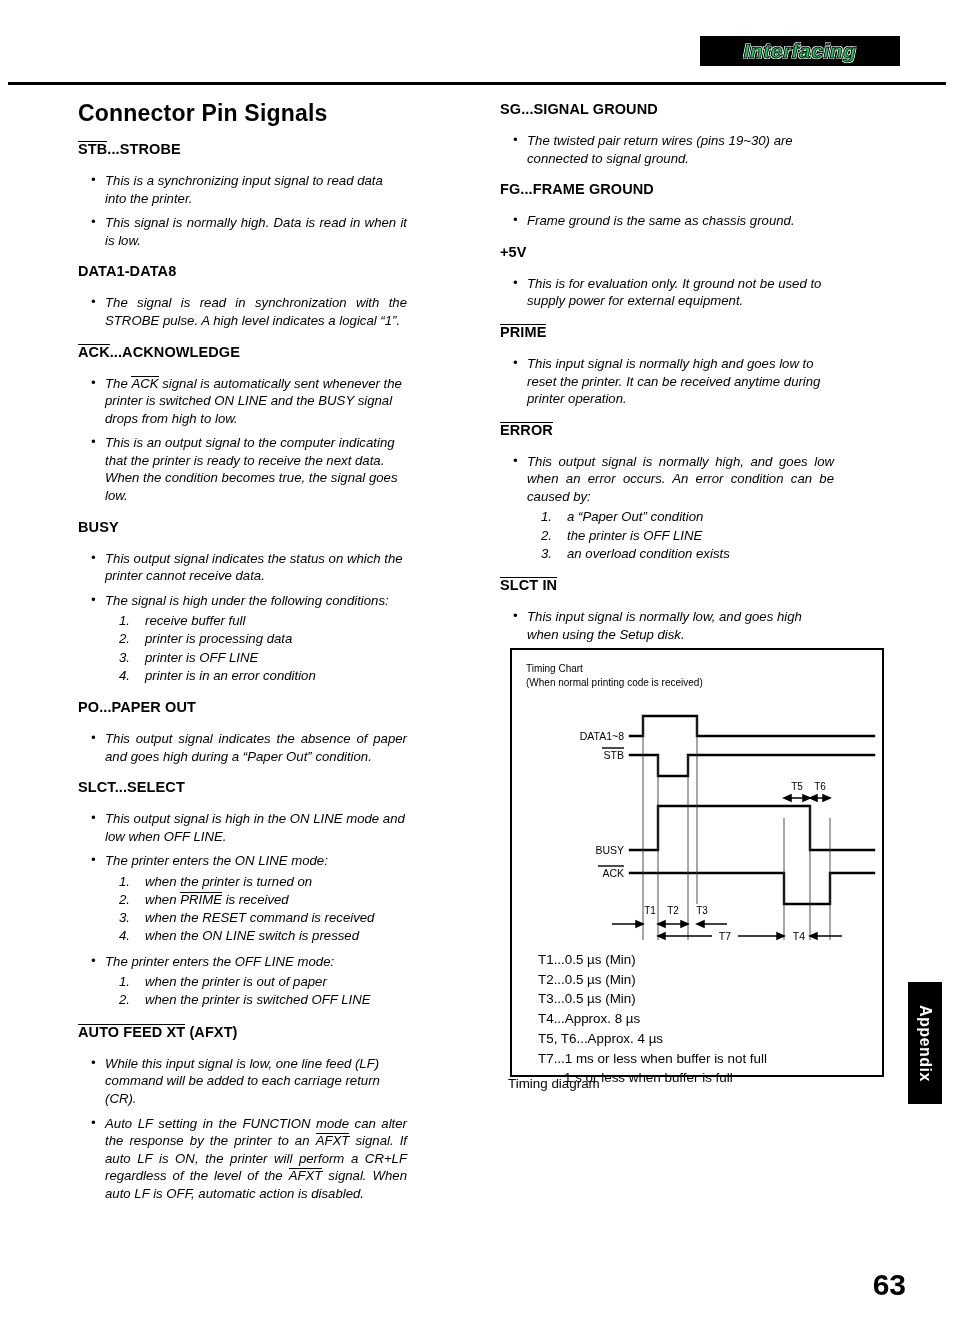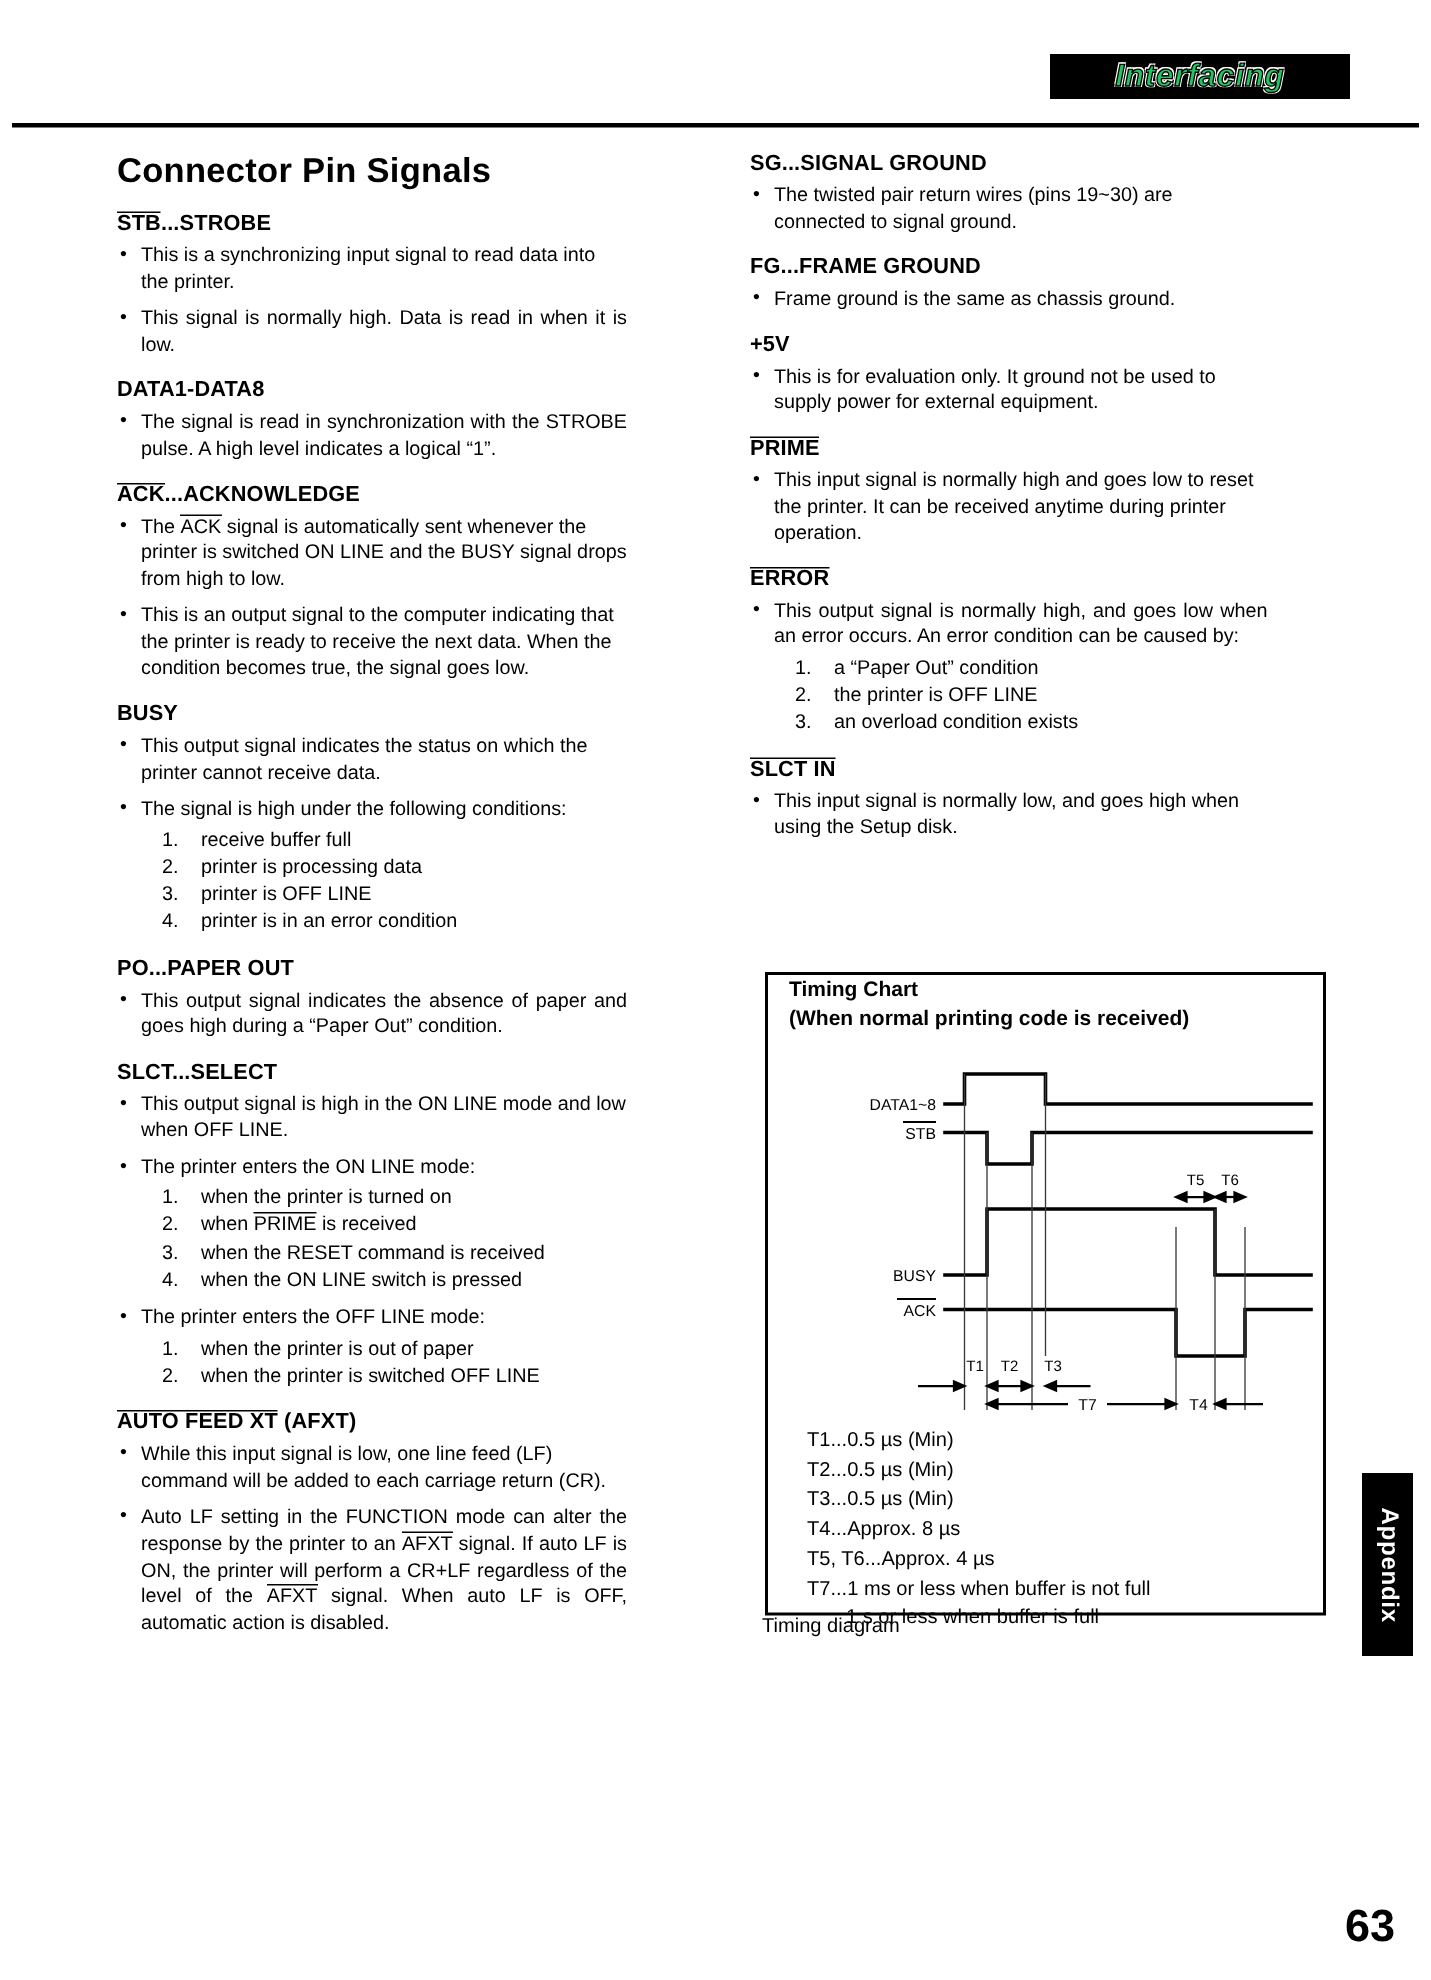--- a/index.html
+++ b/index.html
@@ -42,21 +42,21 @@
     font-size:23px; font-weight:bold; margin:0 0 9px 0; letter-spacing:0.2px;
   }
   h2.sig {
     font-size:14.5px; font-weight:bold; margin:0 0 4px 0;
     letter-spacing:0.1px; display:inline-block;
   }
   .sig-wrap { margin-top:13px; }
   .sig-wrap:first-child { margin-top:0; }
   .ovl { border-top:1.8px solid #000; padding-top:0px; display:inline-block; line-height:1.05; }
 
-  ul.bullets { list-style:none; margin:0; padding:0; }
+  ul.bullets { list-style:none; margin:11px; padding:0;font-style:italic; }
   ul.bullets > li {
     position:relative; padding-left:16px; margin:0 0 7px 0;
     font-size:13.2px; line-height:1.33;
   }
   ul.bullets > li:before {
     content:"\2022"; position:absolute; left:2px; top:-1px; font-size:13px;
   }
   li.justify { text-align:justify; }
 
   ol.numlist { list-style:none; margin:3px 0 0 0; padding:0; }
@@ -66,22 +66,22 @@
   }
   ol.numlist li .num { width:26px; flex:0 0 26px; }
   .ovl-in { border-top:1.6px solid #000; display:inline-block; line-height:1.1; }
 
   
   .chart-box {
     position:absolute; left:510px; top:648px; width:370px; height:425px;
     border:2px solid #000; background:#fff;
   }
   .chart-title {
-    position:absolute; left:14px; top:0;
-    font-size:14px; font-weight:bold; line-height:1.35;
+    position:absolute; left:14px; top:12px;
+    font-size:10px; font-weight:normal; line-height:1.35;
   }
   .chart-title .l2 { display:block; }
 
   .wave-area { position:absolute; left:0; top:58px; width:406px; height:240px; }
   .wave-svg { display:block; }
 
   .timings {
     position:absolute; left:26px; top:300px; width:330px;
     font-size:13.4px; line-height:1.47;
   }
@@ -99,21 +99,21 @@
     background:#000;
     display:flex; align-items:center; justify-content:center;
   }
   .appendix-tab span {
     color:#fff; font-size:16px; font-weight:bold;
     writing-mode:vertical-rl; text-orientation:mixed;
     letter-spacing:0.5px;
   }
 
   .page-num {
-    position:absolute; right:24px; bottom:18px;
+    position:absolute; right:48px; bottom:18px;
     font-size:30px; font-weight:bold;
   }
 </style>
 </head>
 <body>
 
 <div class="page">
 
   <div class="banner">
     <span class="banner-text">Interfacing</span>

